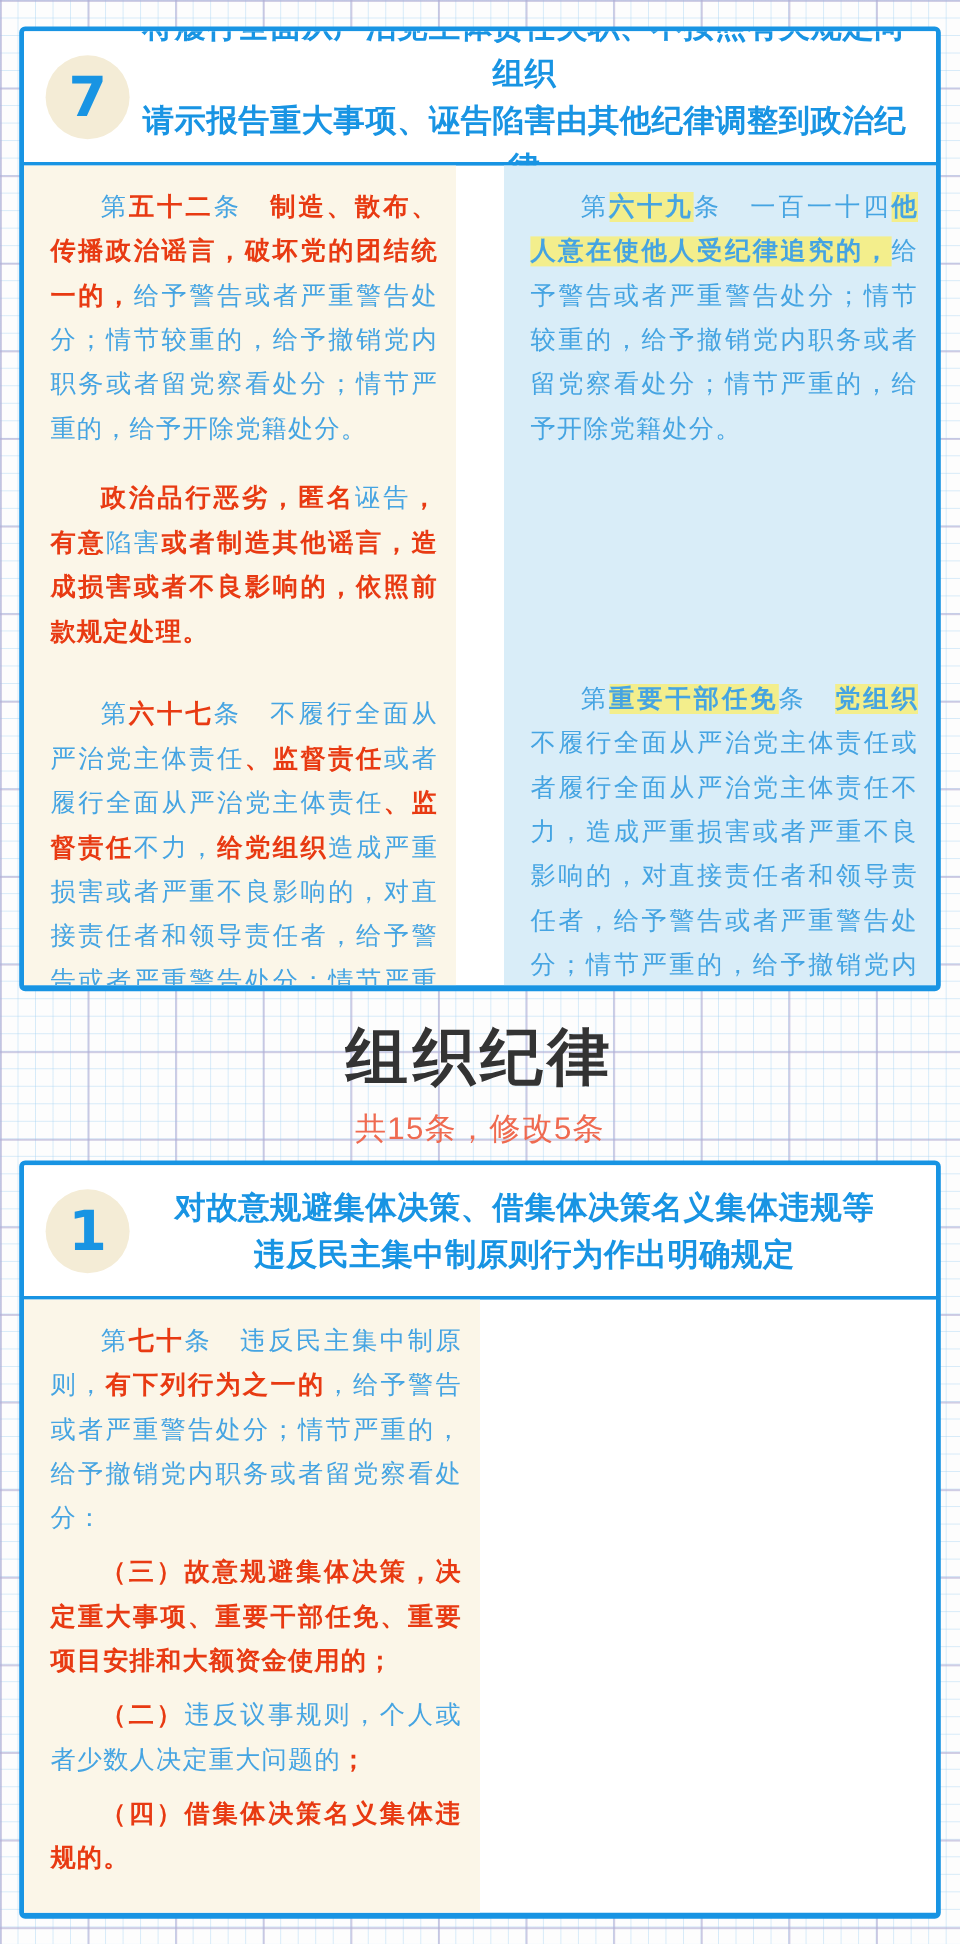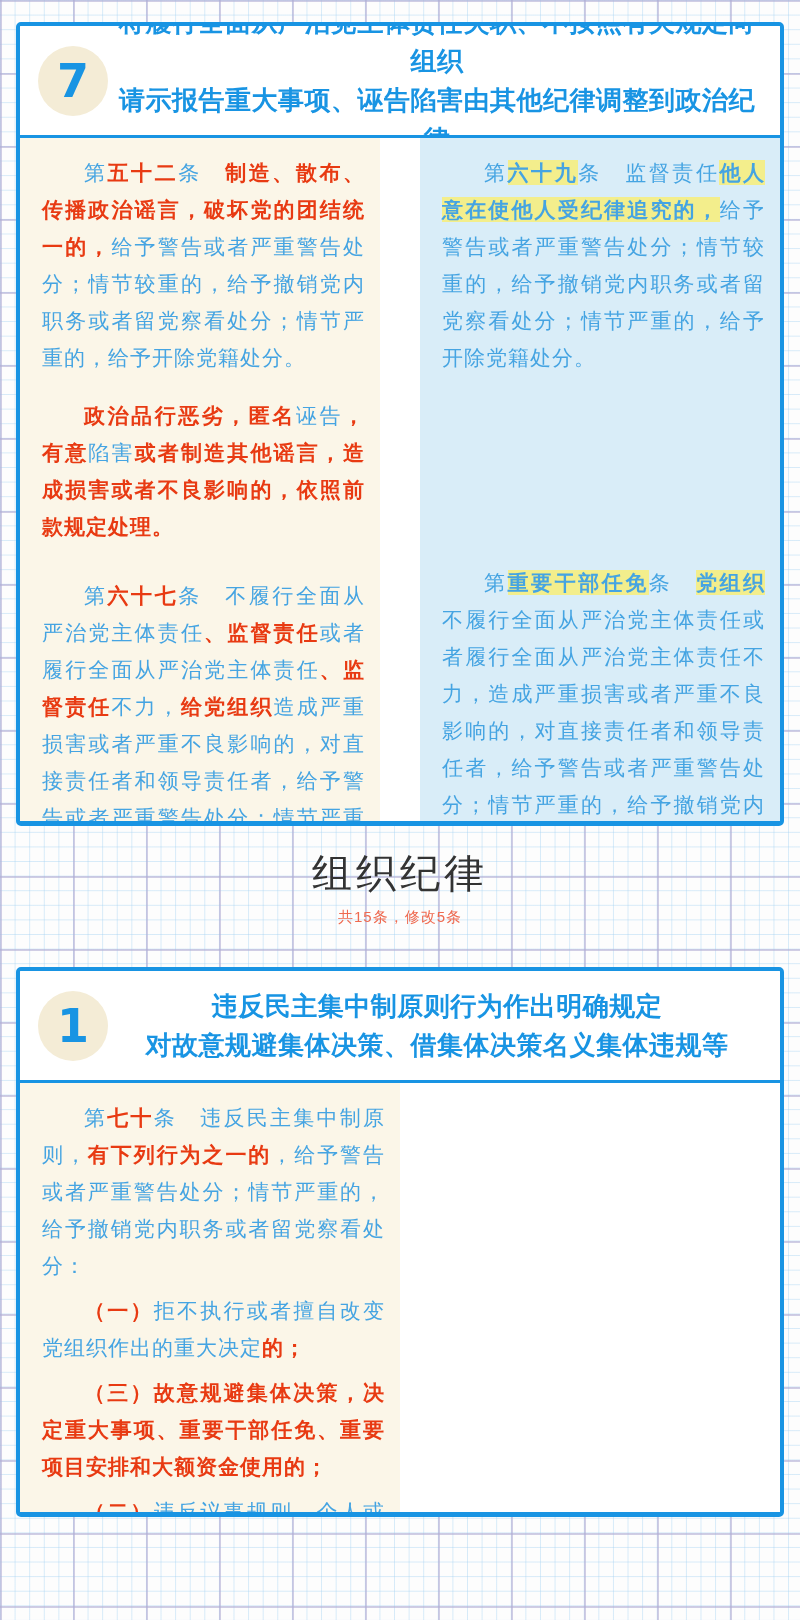--- a/index.html
+++ b/index.html
@@ -54,44 +54,44 @@
     font-family:"DejaVu Sans","Liberation Sans",sans-serif;
     line-height:1;
   }
   .card-title{
     flex:1;margin:0;text-align:center;
     font-size:26px;font-weight:bold;color:var(--accent-blue);
     line-height:39px;letter-spacing:.5px;
   }
   .columns{display:flex;gap:40px;}
   .card1 .columns{height:683px;}
-  .card2 .columns{height:429px;}
+  .card2 .columns{height:511px;}
   .col{
     width:50%;padding:16px 15px 0 22px;overflow:hidden;
     font-size:21px;line-height:37px;letter-spacing:1px;
     text-align:justify;color:var(--text-blue);
   }
   .col-left{background:var(--column-cream);}
   .col-right{background:var(--column-lightblue);}
   .para{margin:0;text-indent:2em;}
   .c1-left .para-2{margin-top:21px;}
   .c1-left .para-3{margin-top:32px;}
   .c1-right .para-2{margin-top:188px;}
   .c2-left .para + .para{margin-top:8px;}
   .seg-blue{color:var(--text-blue);}
   .seg-red{color:var(--text-red);font-weight:bold;}
   .seg-hl{color:var(--text-blue);background:var(--highlight-yellow);padding:1px 0;font-weight:bold;}
   .section-block{height:141px;text-align:center;padding-top:20px;}
   .section-heading{
-    margin:0;font-size:40px;font-weight:normal;
+    margin:0;font-size:52px;font-weight:bold;
     color:var(--heading-black);letter-spacing:4px;
     font-family:"DejaVu Sans","Liberation Sans",sans-serif;
   }
   .section-subtitle{
-    margin-top:7px;font-size:15px;color:var(--subtitle-red);letter-spacing:1px;
+    margin-top:7px;font-size:26px;color:var(--subtitle-red);letter-spacing:1px;
   }
 </style>
 </head>
 <body>
 
 <section class="card card1">
   <header class="card-header">
     <div class="badge">
       <span class="badge-num">7</span>
     </div>
@@ -100,43 +100,42 @@
         <div>请示报告重大事项、诬告陷害由其他纪律调整到政治纪律</div>
       </h2>
   </header>
   <div class="columns">
     <div class="col col-left c1-left">
       <p class="para para-1"><span class="seg-blue">第</span><span class="seg-red">五十二</span><span class="seg-blue">条</span><span class="seg-red">　制造、散布、传播政治谣言，破坏党的团结统一的，</span><span class="seg-blue">给予警告或者严重警告处分；情节较重的，给予撤销党内职务或者留党察看处分；情节严重的，给予开除党籍处分。</span></p>
       <p class="para para-2"><span class="seg-red">政治品行恶劣，匿名</span><span class="seg-blue">诬告</span><span class="seg-red">，有意</span><span class="seg-blue">陷害</span><span class="seg-red">或者制造其他谣言，造成损害或者不良影响的，依照前款规定处理。</span></p>
       <p class="para para-3"><span class="seg-blue">第</span><span class="seg-red">六十七</span><span class="seg-blue">条</span><span class="seg-blue">　不履行全面从严治党主体责任</span><span class="seg-red">、监督责任</span><span class="seg-blue">或者履行全面从严治党主体责任</span><span class="seg-red">、监督责任</span><span class="seg-blue">不力，</span><span class="seg-red">给党组织</span><span class="seg-blue">造成严重损害或者严重不良影响的，对直接责任者和领导责任者，给予警告或者严重警告处分；情节严重的，给予撤销党内职务或者留党察看处分。</span></p>
     </div>
     <div class="col col-right c1-right">
-      <p class="para para-1"><span class="seg-blue">第</span><span class="seg-hl">六十九</span><span class="seg-blue">条</span><span class="seg-blue">　监督责任</span><span class="seg-hl">他人意在使他人受纪律追究的，</span><span class="seg-blue">给予警告或者严重警告处分；情节较重的，给予撤销党内职务或者留党察看处分；情节严重的，给予开除党籍处分。</span></p>
+      <p class="para para-1"><span class="seg-blue">第</span><span class="seg-hl">六十九</span><span class="seg-blue">条</span><span class="seg-blue">　一百一十四</span><span class="seg-hl">他人意在使他人受纪律追究的，</span><span class="seg-blue">给予警告或者严重警告处分；情节较重的，给予撤销党内职务或者留党察看处分；情节严重的，给予开除党籍处分。</span></p>
       <p class="para para-2"><span class="seg-blue">第</span><span class="seg-hl">重要干部任免</span><span class="seg-blue">条</span><span class="seg-blue">　</span><span class="seg-hl">党组织</span><span class="seg-blue">不履行全面从严治党主体责任或者履行全面从严治党主体责任不力，造成严重损害或者严重不良影响的，对直接责任者和领导责任者，给予警告或者严重警告处分；情节严重的，给予撤销党内职务或者留党察看处分。</span></p>
     </div>
   </div>
 </section>
 
 <div class="section-block">
   <h1 class="section-heading">组织纪律</h1>
   <div class="section-subtitle">共15条，修改5条</div>
 </div>
 
 <section class="card card2">
   <header class="card-header">
     <div class="badge">
       <span class="badge-num">1</span>
     </div>
     <h2 class="card-title">
+        <div>对故意规避集体决策、借集体决策名义集体违规等</div>
         <div>违反民主集中制原则行为作出明确规定</div>
-        <div>对故意规避集体决策、借集体决策名义集体违规等</div>
       </h2>
   </header>
   <div class="columns">
     <div class="col col-left c2-left">
       <p class="para para-1"><span class="seg-blue">第</span><span class="seg-red">七十</span><span class="seg-blue">条</span><span class="seg-blue">　违反民主集中制原则，</span><span class="seg-red">有下列行为之一的</span><span class="seg-blue">，给予警告或者严重警告处分；情节严重的，给予撤销党内职务或者留党察看处分：</span></p>
-      <p class="para para-2"><span class="seg-red">（一）</span><span class="seg-blue">拒不执行或者擅自改变党组织作出的重大决定</span><span class="seg-red">的；</span></p>
       <p class="para para-4"><span class="seg-red">（三）故意规避集体决策，决定重大事项、重要干部任免、重要项目安排和大额资金使用的；</span></p>
       <p class="para para-3"><span class="seg-red">（二）</span><span class="seg-blue">违反议事规则，个人或者少数人决定重大问题的</span><span class="seg-red">；</span></p>
       <p class="para para-5"><span class="seg-red">（四）借集体决策名义集体违规的。</span></p>
     </div>
   </div>
 </section>
 
 </body></html>

